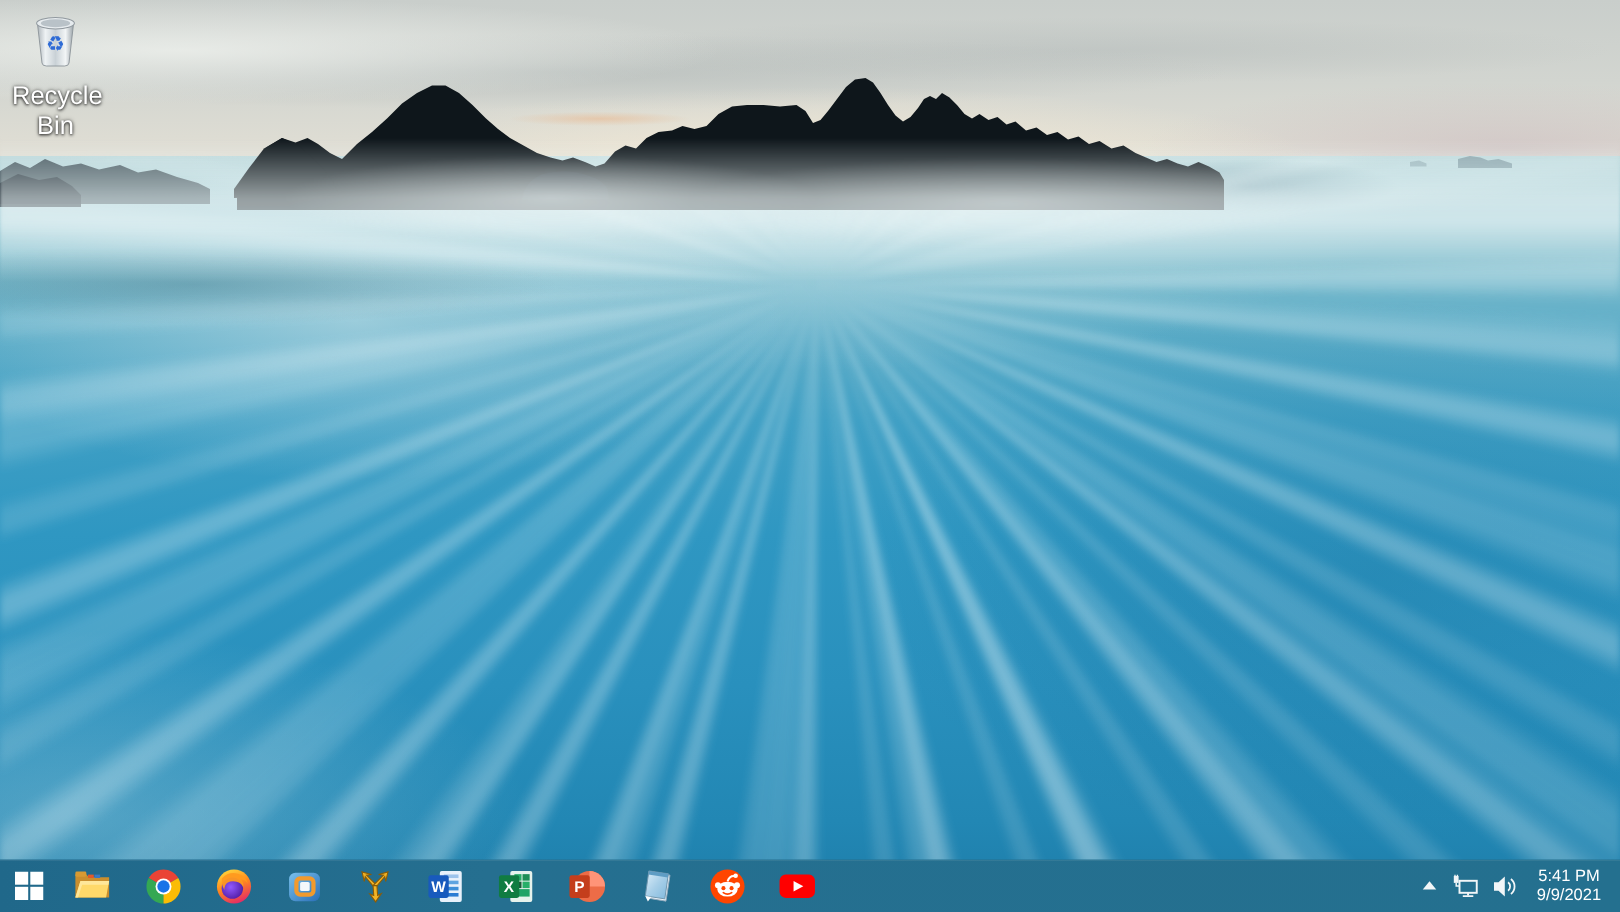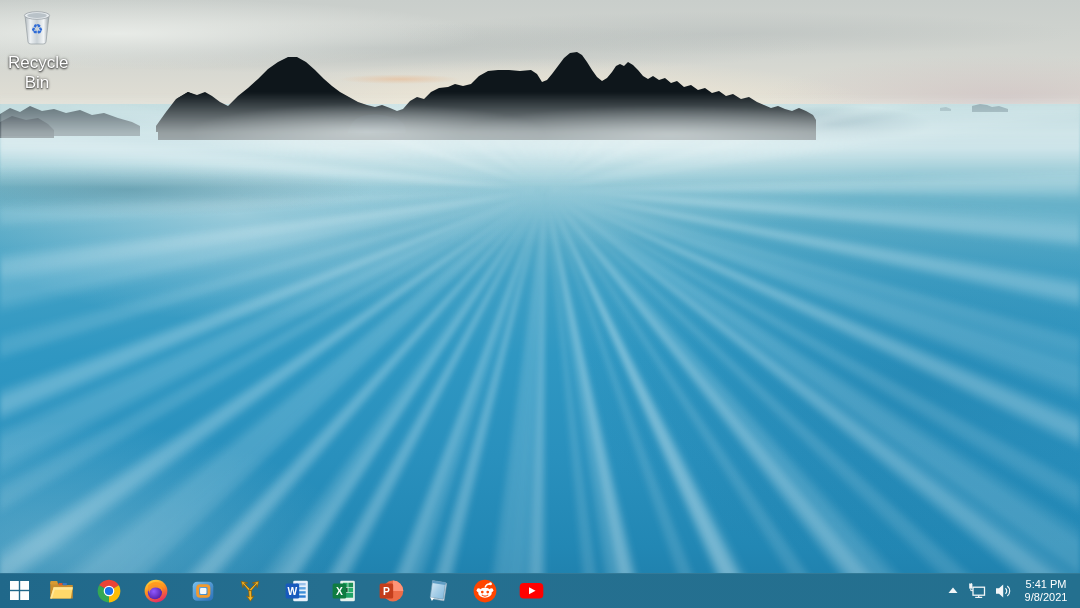--- a/index.html
+++ b/index.html
@@ -284,17 +284,17 @@
       </button>
       <button class="tray-btn vol" title="Speakers">
         <svg width="17" height="16" viewBox="0 0 17 16">
           <polygon points="1,5.2 4,5.2 8.2,1.4 8.2,14.6 4,10.8 1,10.8" fill="#f2f6f8"></polygon>
           <path d="M10.4,5.2 A3.6,3.6 0 0 1 10.4,10.8" stroke="#f2f6f8" stroke-width="1.2" fill="none"></path>
           <path d="M12.3,3 A6.4,6.4 0 0 1 12.3,13" stroke="#f2f6f8" stroke-width="1.2" fill="none"></path>
         </svg>
       </button>
       <button class="clock">
         <div>5:41 PM</div>
-        <div>9/8/2021</div>
+        <div>9/9/2021</div>
       </button>
     </div>
   </div>
 </div>
 
 </body></html>

